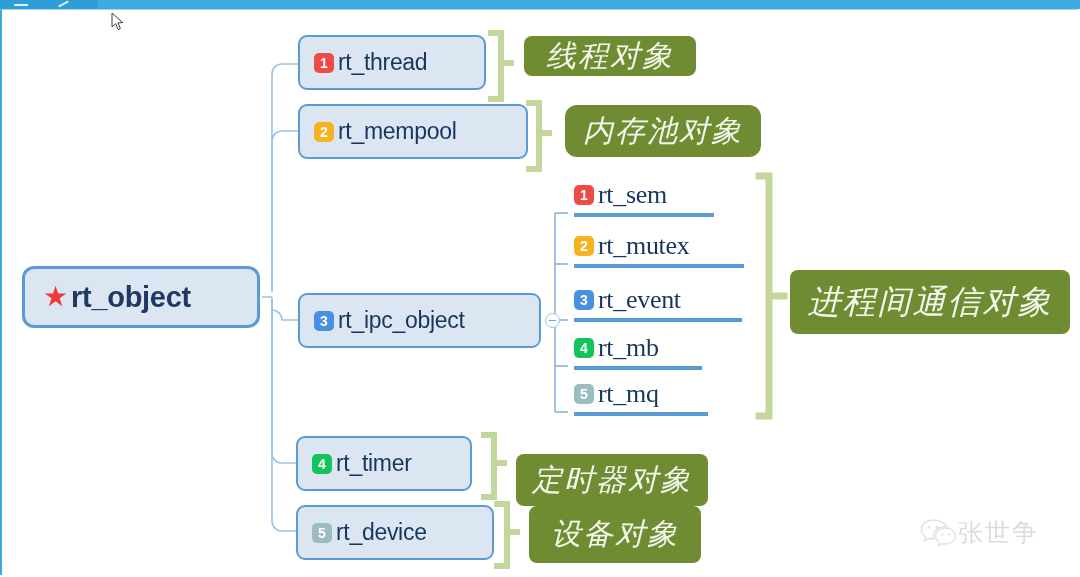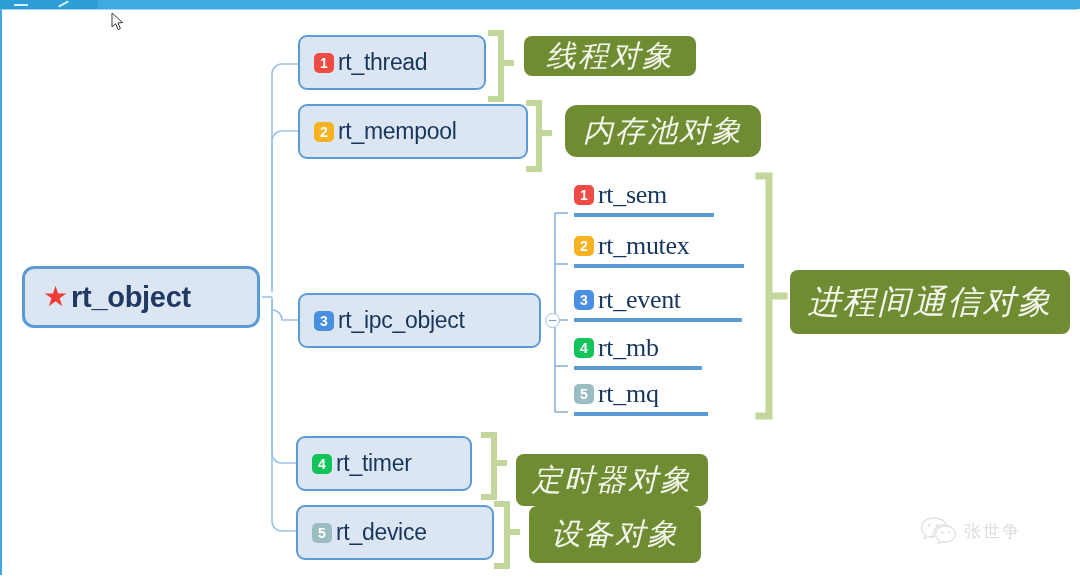--- a/index.html
+++ b/index.html
@@ -183,24 +183,23 @@
 
   
   .watermark {
     position: absolute;
     display: flex;
     align-items: center;
     opacity: 0.30;
   }
   .wm-text {
     font-family: "DejaVu Sans", "Liberation Sans", sans-serif;
-    font-size: 17px;
+    font-size: 25px;
     color: #8a8a8a;
     letter-spacing: 2px;
-    margin-left: 6px;
   }
 
   
   .cursor {
     position: absolute;
     width: 14px;
     height: 20px;
   }
 </style>
 </head>

